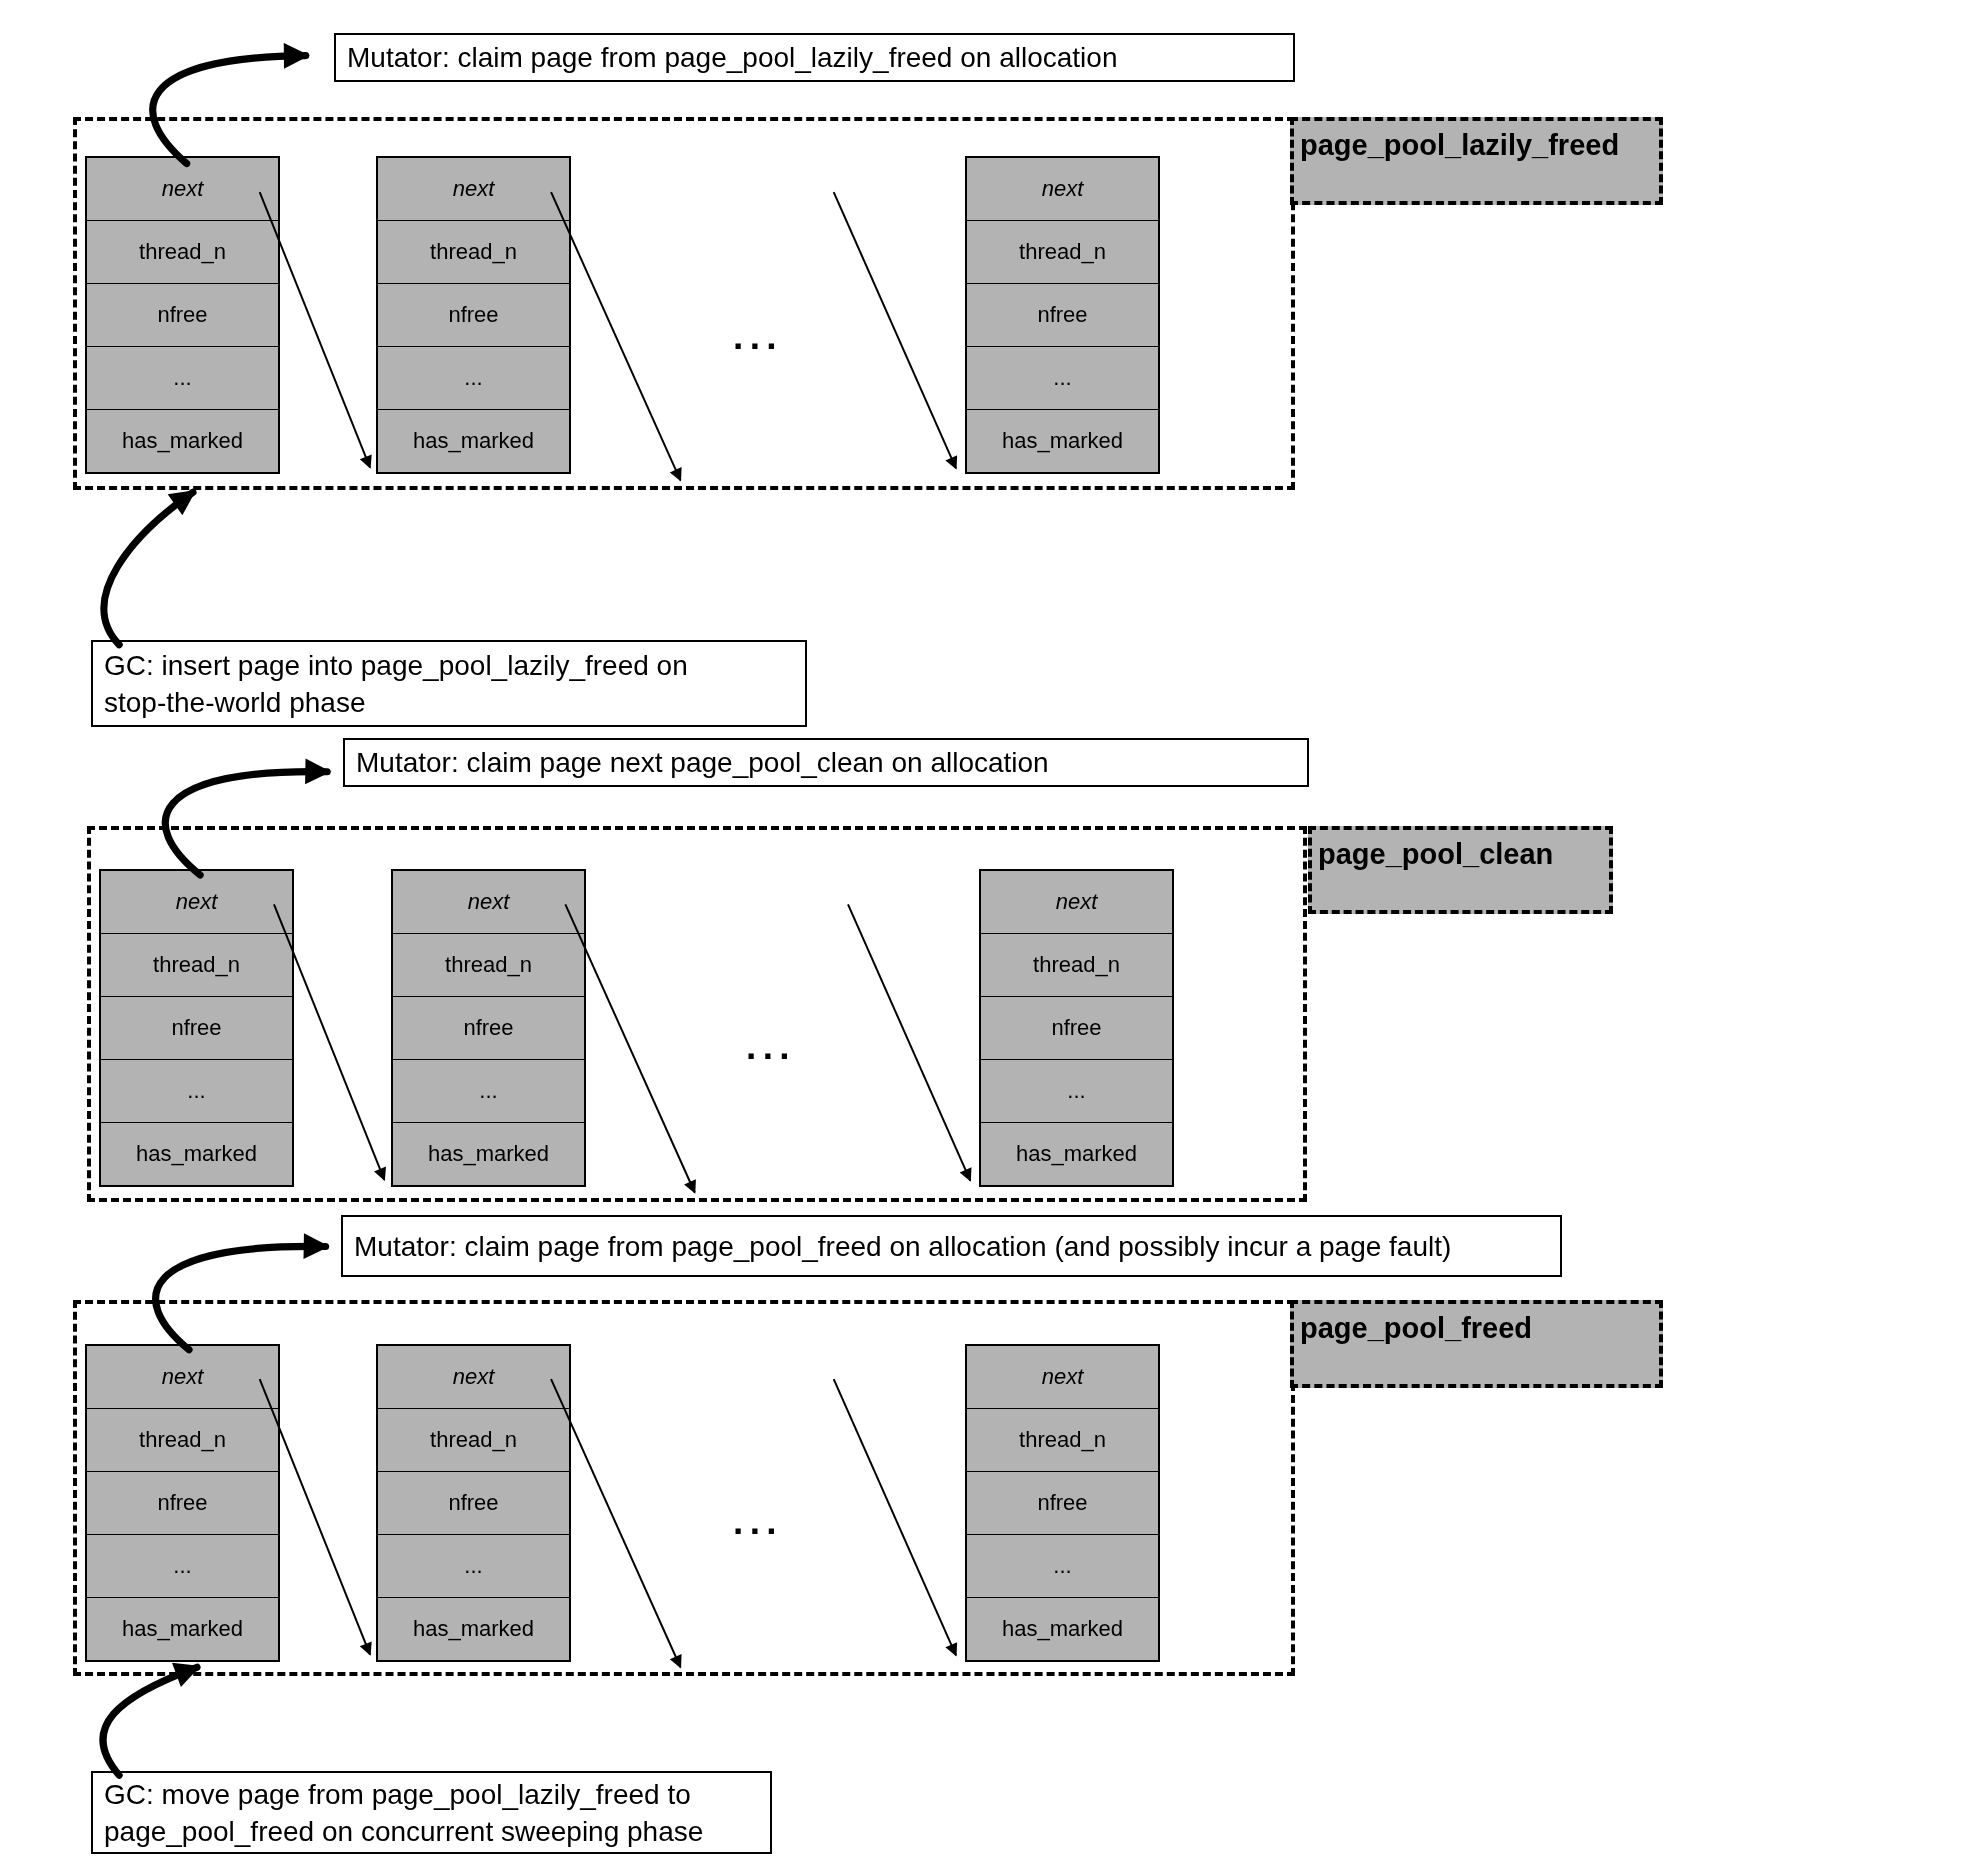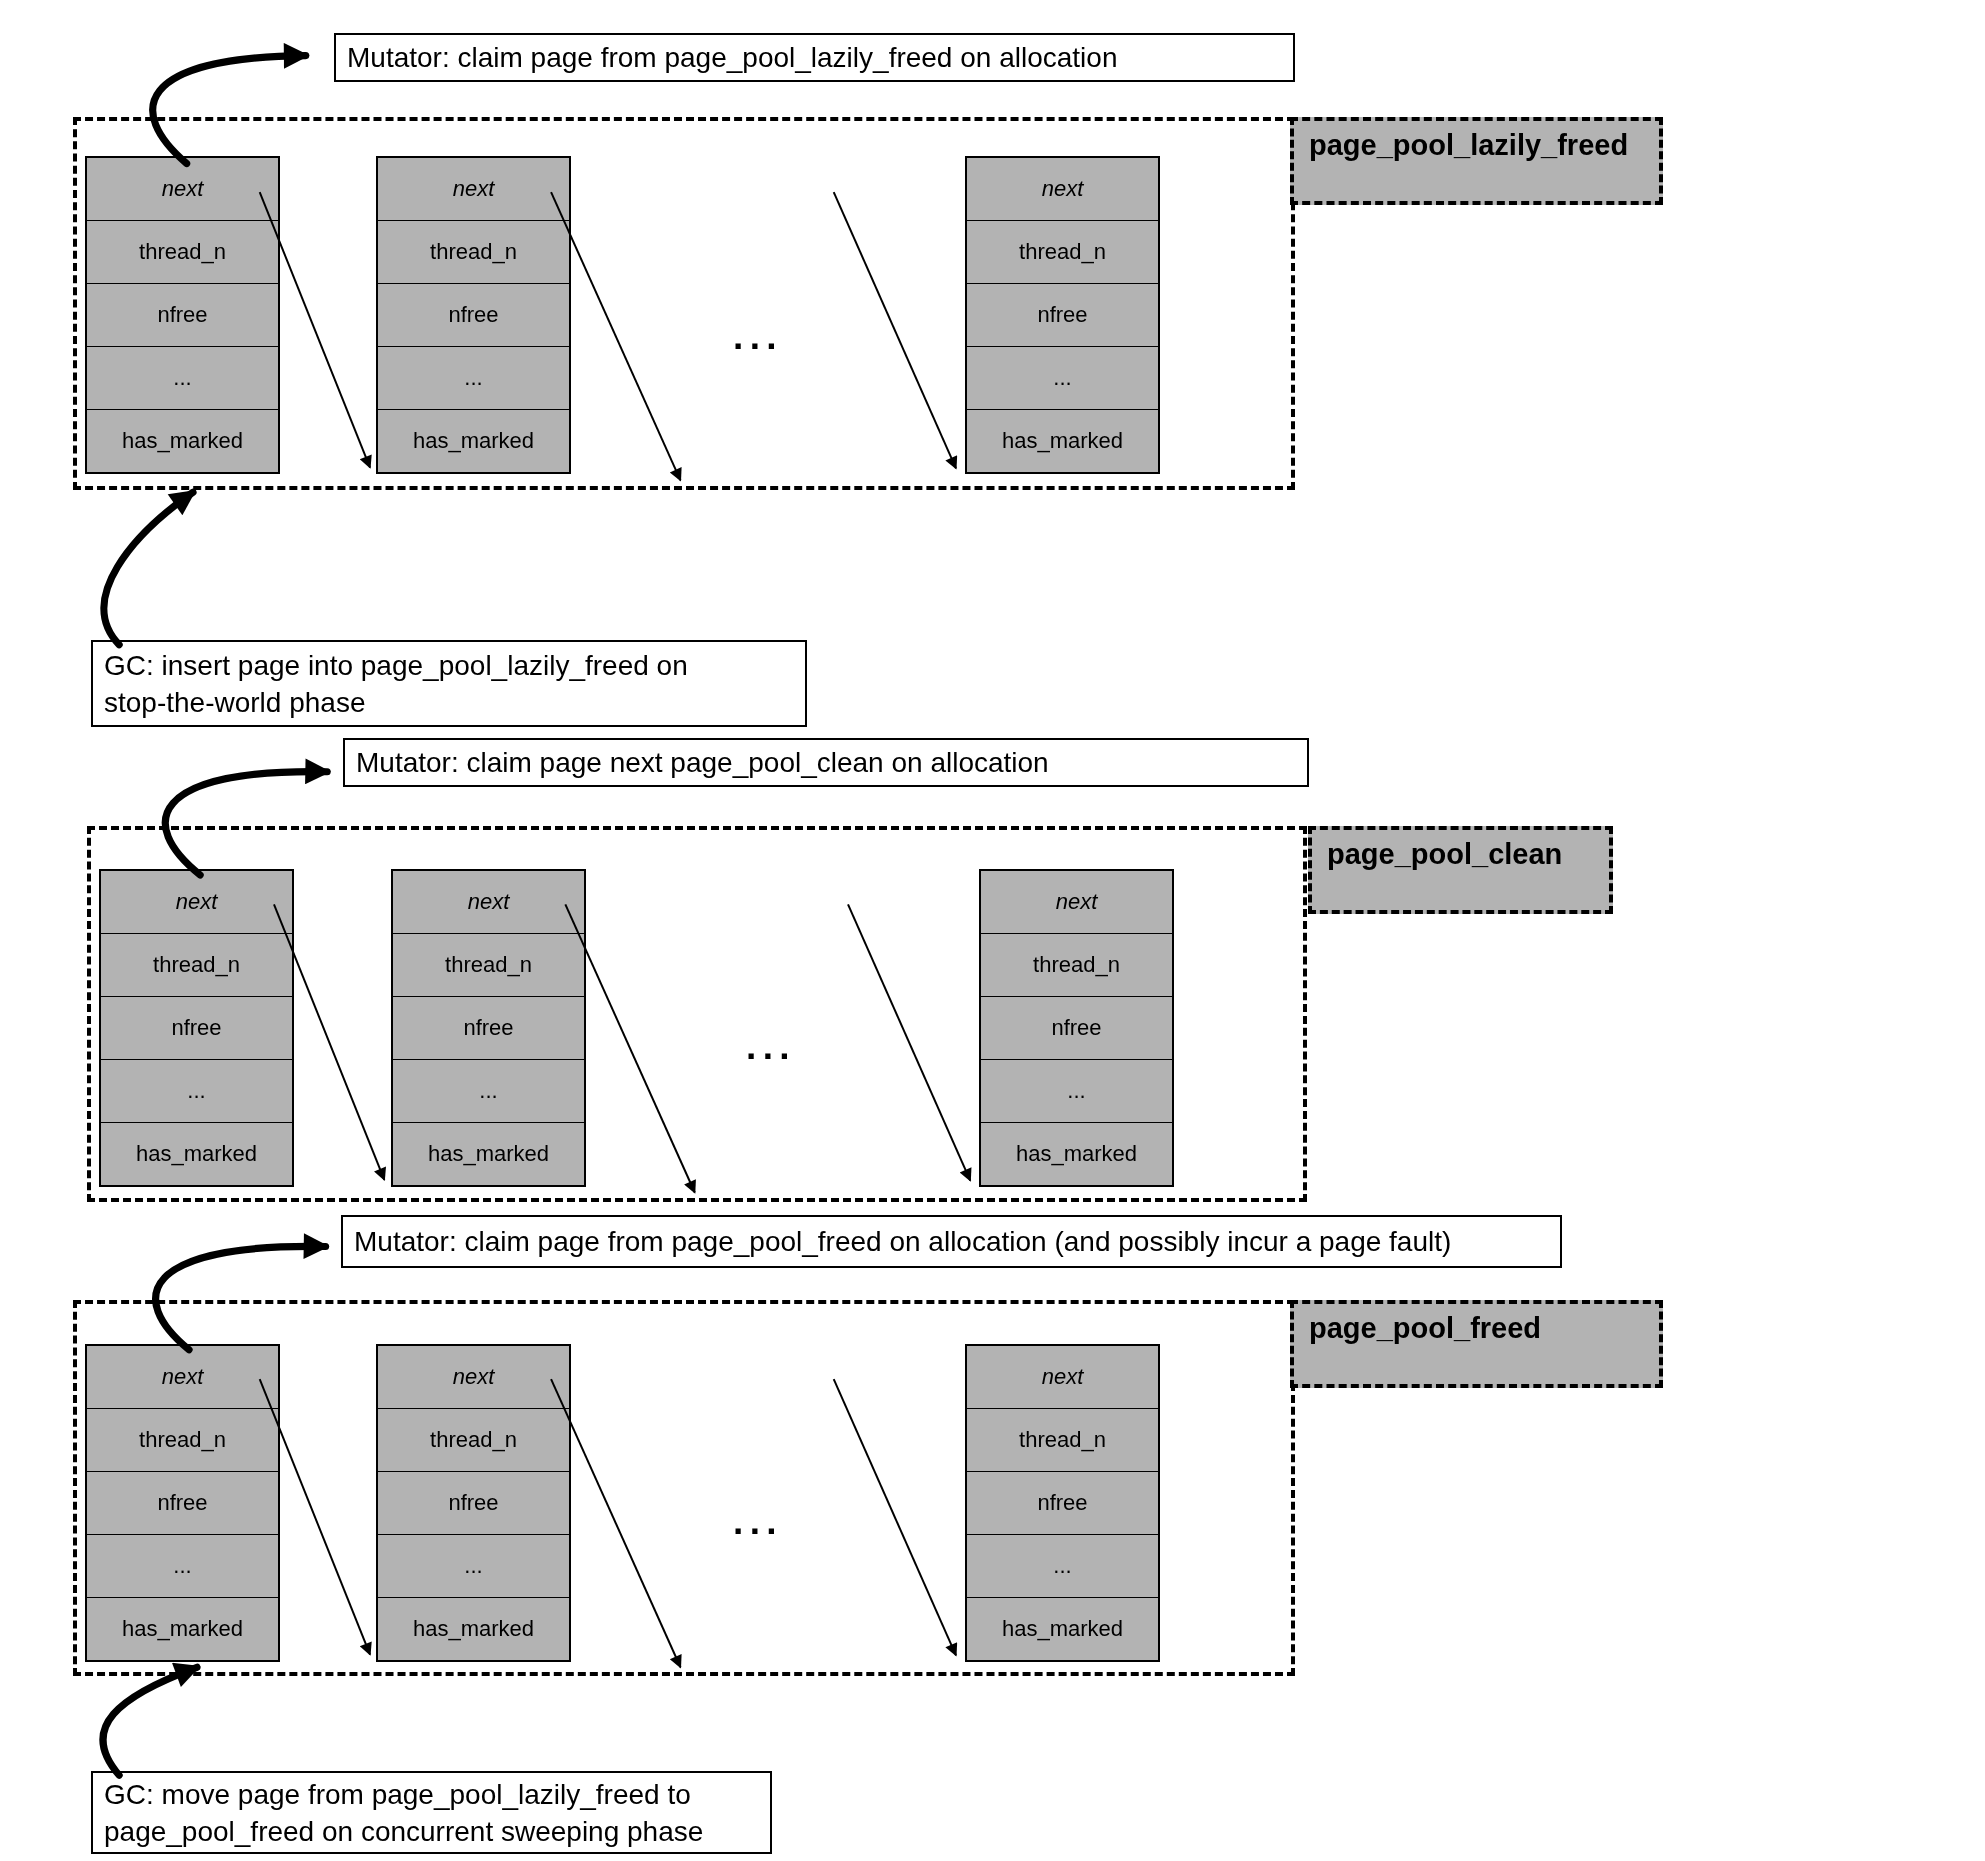--- a/index.html
+++ b/index.html
@@ -32,21 +32,21 @@
     box-sizing:border-box;
     background:transparent;
   }
   
   .pool-label{
     position:absolute;
     border:4px dashed #000;
     box-sizing:border-box;
     font-weight:bold;
     font-size:29px;
-    padding:8px 15px;
+    padding:8px 6px;
     white-space:nowrap;
     z-index:3;
   }
   
   .node{
     position:absolute;
     width:195px;height:318px;
     border:2.4px solid #000;
     box-sizing:border-box;
     display:flex;
@@ -147,21 +147,21 @@
   </div>
   <div class="more" style="left:771px;top:1047px">...</div>
   <div class="node" style="left: 979px; top: 869px; background: rgb(179, 179, 179);">
     <div class="cell">next</div>
     <div class="cell">thread_n</div>
     <div class="cell">nfree</div>
     <div class="cell">...</div>
     <div class="cell">has_marked</div>
   </div>
 
-  <div class="note" style="left:341px;top:1215px;width:1221px;height:53px">
+  <div class="note" style="left:341px;top:1215px;width:1221px;height:62px">
     <span>Mutator: claim page from page_pool_freed on allocation (and possibly incur a page fault)</span>
   </div>
 
   <div class="pool" style="left:73px;top:1300px;width:1222px;height:376px"></div>
 
   <div class="pool-label" style="left: 1290px; top: 1300px; width: 373px; height: 88px; background: rgb(179, 179, 179);">
     <span>page_pool_freed</span>
   </div>
 
   <div class="node" style="left: 85px; top: 1344px; background: rgb(179, 179, 179);">

